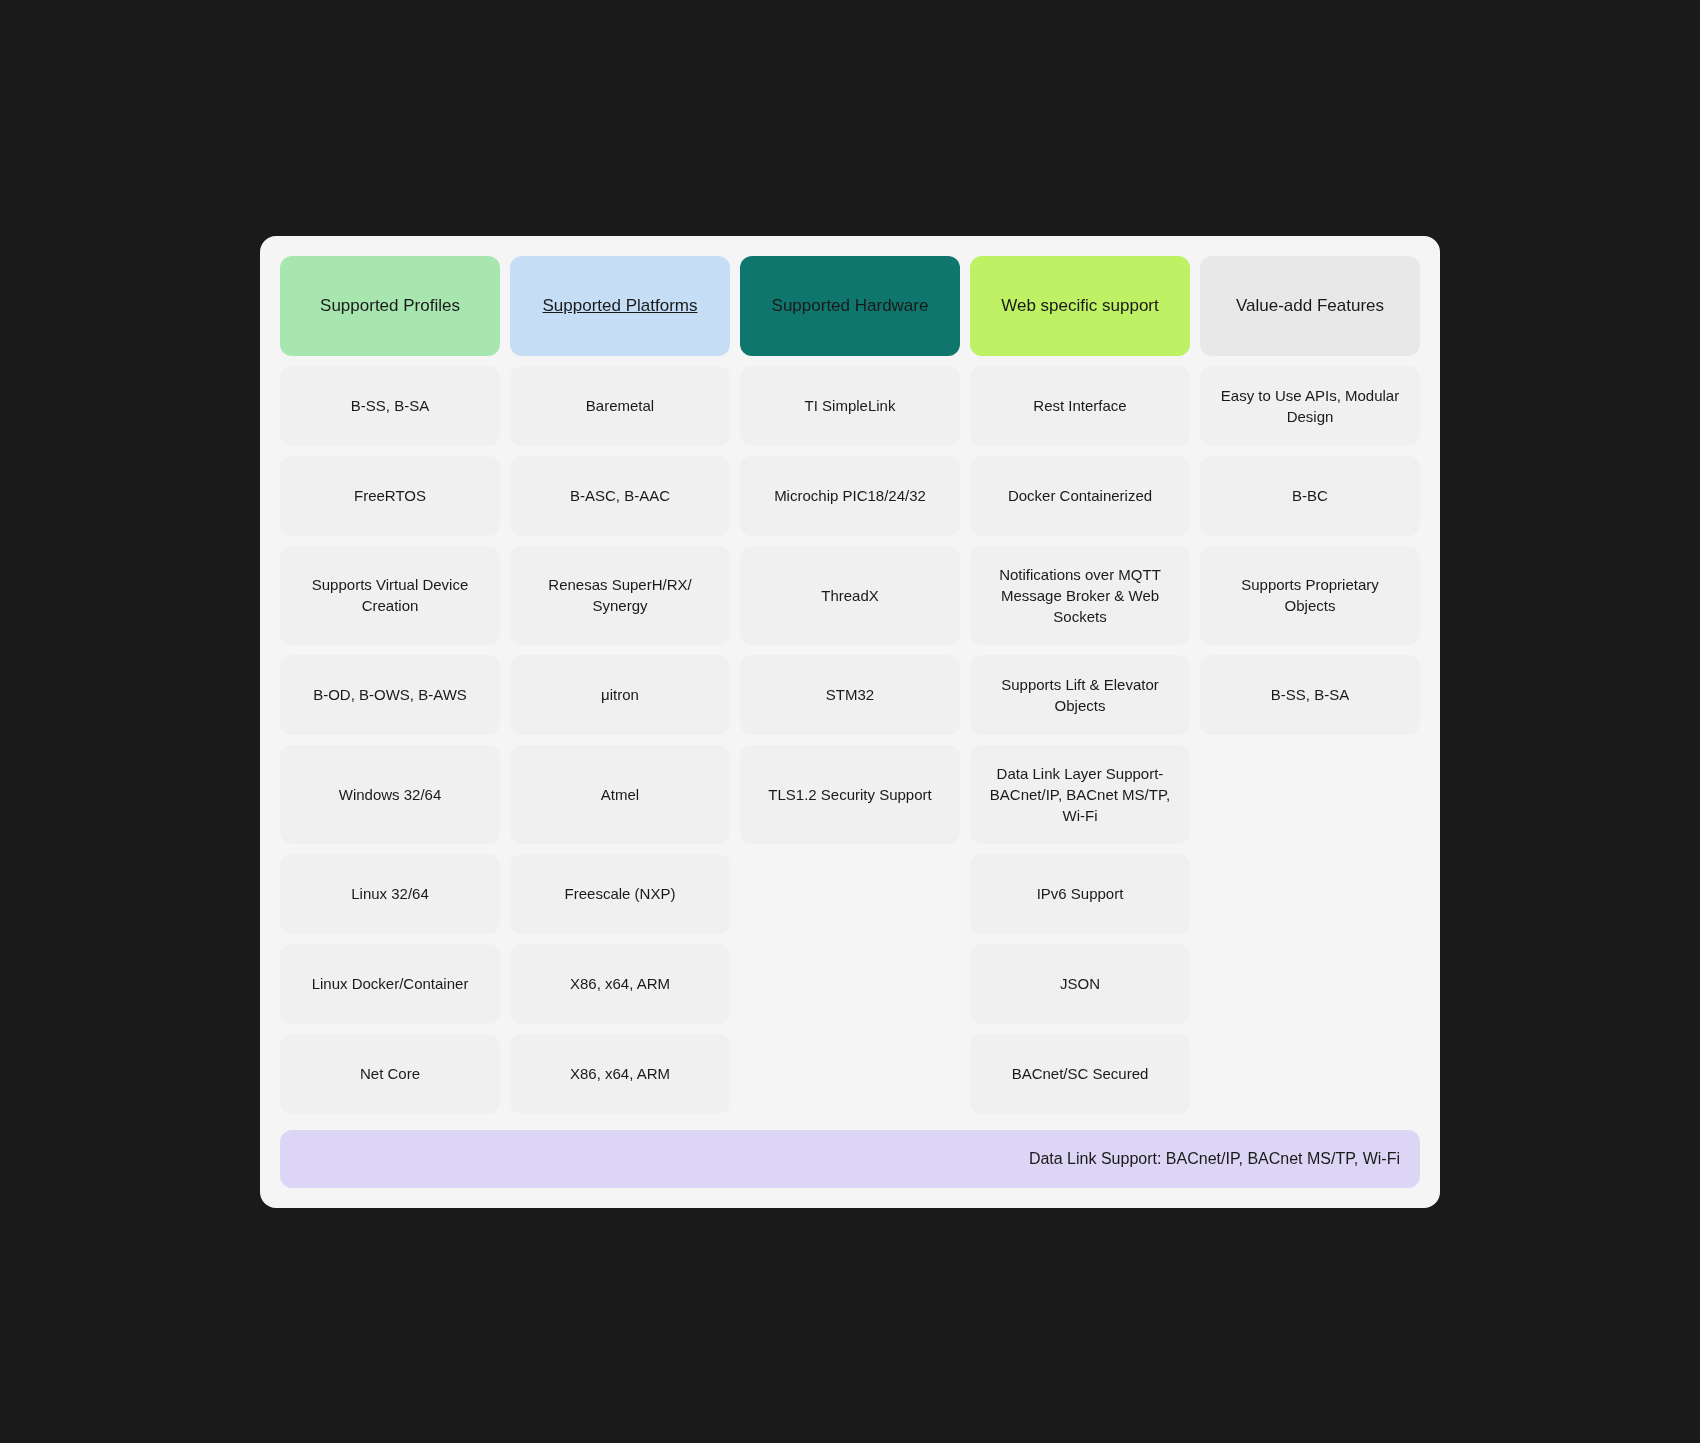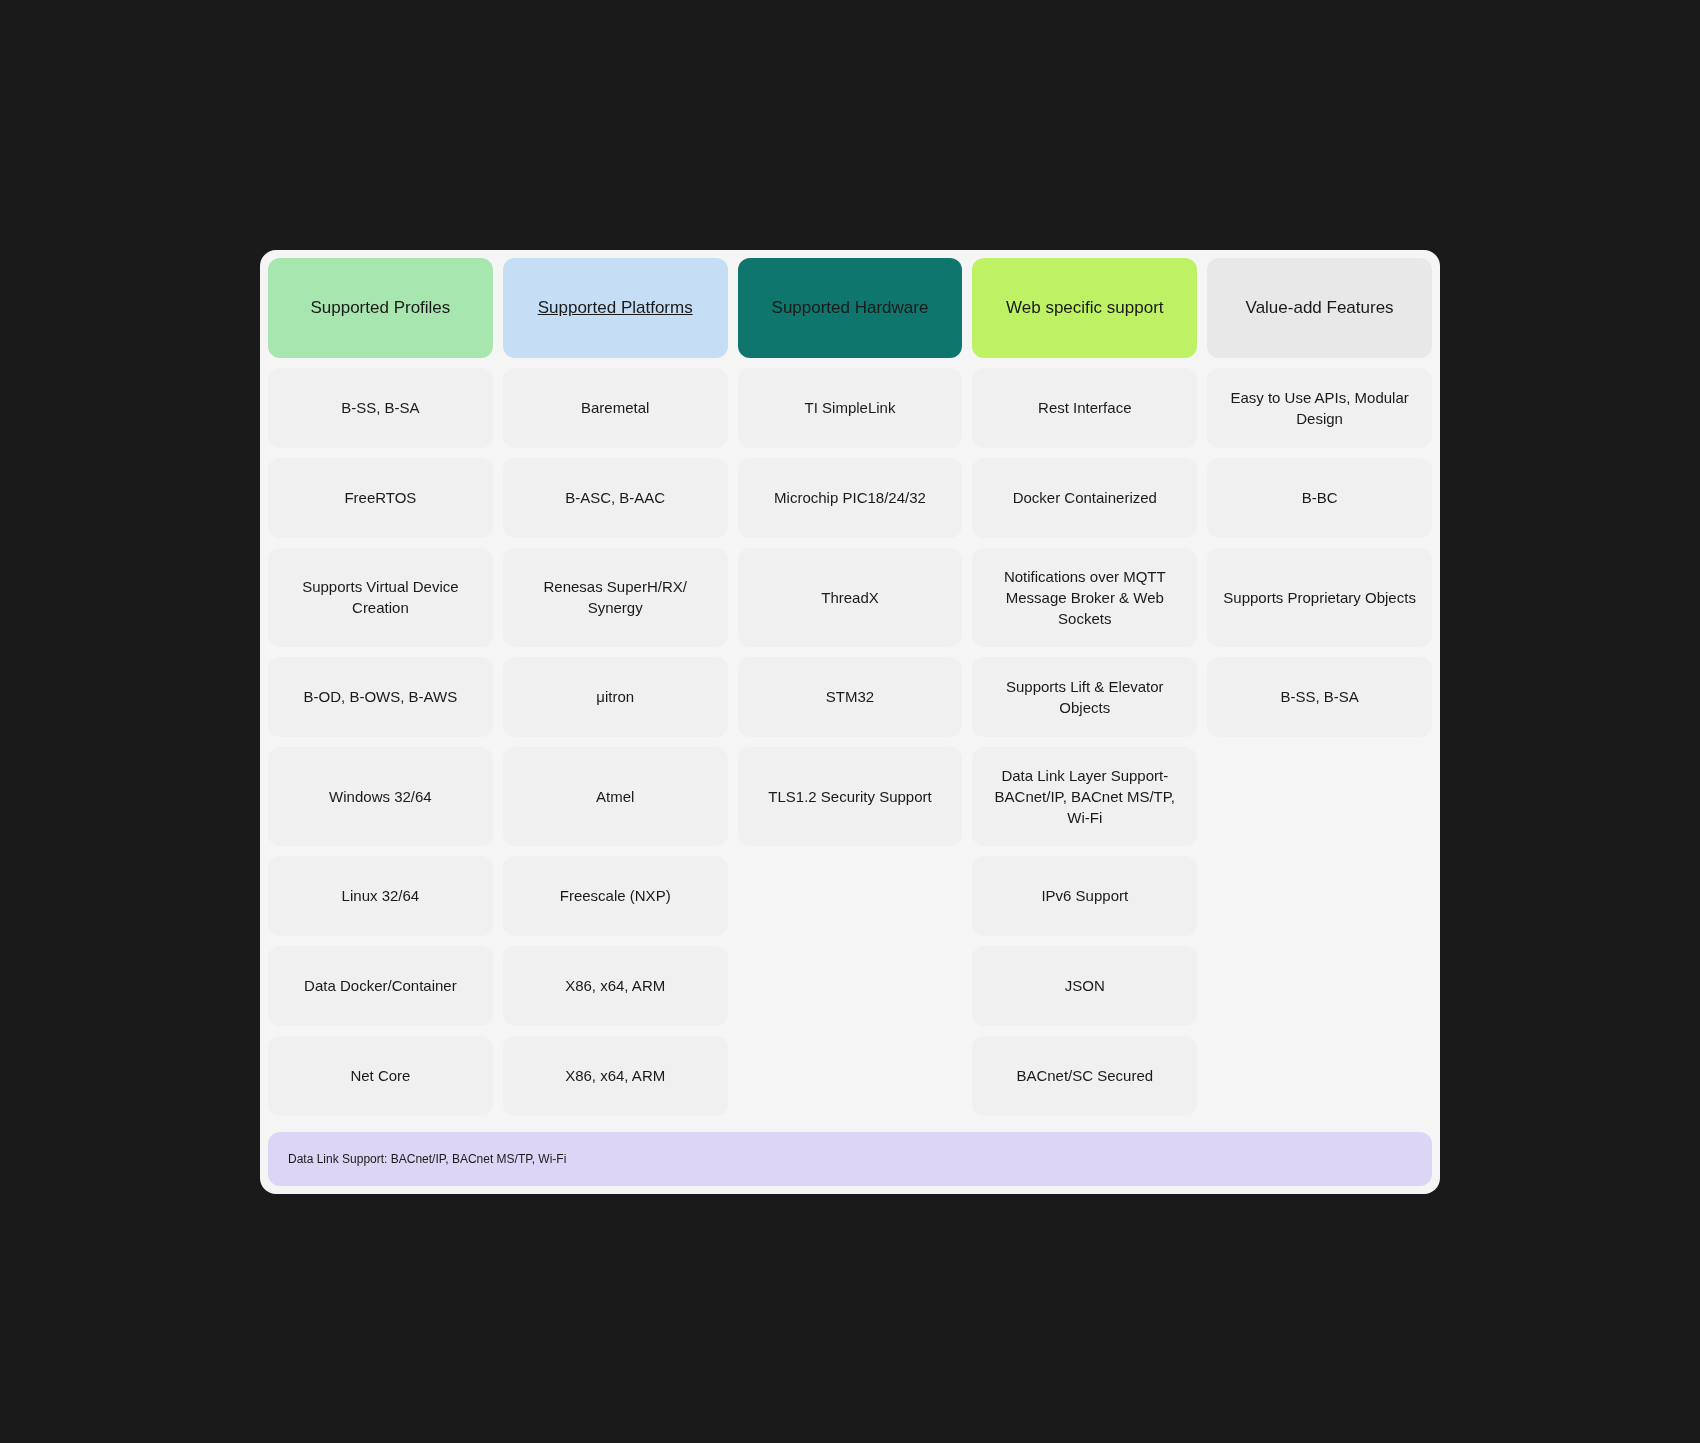--- a/index.html
+++ b/index.html
@@ -8,21 +8,21 @@
       font-family: -apple-system, BlinkMacSystemFont, 'Segoe UI', sans-serif;
       display: flex;
       justify-content: center;
       align-items: center;
       min-height: 100vh;
       padding: 20px;
     }
     .outer-container {
       background: #f5f5f5;
       border-radius: 16px;
-      padding: 8px;
+      padding: 20px;
       width: 1180px;
       max-width: 100%;
     }
     .grid-table {
       display: grid;
       grid-template-columns: repeat(5, 1fr);
       gap: 10px;
       margin-bottom: 16px;
     }
     .cell {
@@ -59,22 +59,22 @@
     .cell.header-value {
       background: #e8e8e8;
     }
     .cell.empty {
       background: transparent;
     }
     .footer-bar {
       background: #ddd5f5;
       border-radius: 12px;
       padding: 20px;
-      text-align: left;
-      font-size: 12px;
+      text-align: right;
+      font-size: 16px;
       color: #1a1a1a;
     }
   </style>
 </head>
 <body>
 
 <div class="outer-container">
   <div class="grid-table">
 
   <div class="cell header header-profiles">Supported Profiles</div>
@@ -105,21 +105,21 @@
       <div class="cell">Windows 32/64</div>
       <div class="cell">Atmel</div>
       <div class="cell">TLS1.2 Security Support</div>
       <div class="cell">Data Link Layer Support-BACnet/IP, BACnet MS/TP, Wi-Fi</div>
       <div class="cell empty"></div>
       <div class="cell">Linux 32/64</div>
       <div class="cell">Freescale (NXP)</div>
       <div class="cell empty"></div>
       <div class="cell">IPv6 Support</div>
       <div class="cell empty"></div>
-      <div class="cell">Data Docker/Container</div>
+      <div class="cell">Linux Docker/Container</div>
       <div class="cell">X86, x64, ARM</div>
       <div class="cell empty"></div>
       <div class="cell">JSON</div>
       <div class="cell empty"></div>
       <div class="cell">Net Core</div>
       <div class="cell">X86, x64, ARM</div>
       <div class="cell empty"></div>
       <div class="cell">BACnet/SC Secured</div>
     </div>
   <div class="footer-bar">

